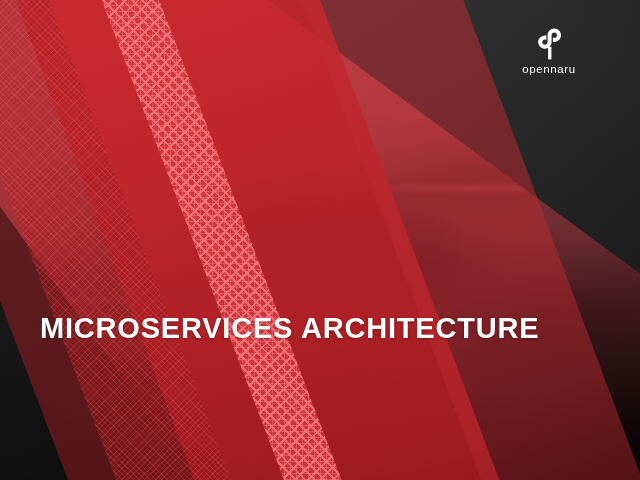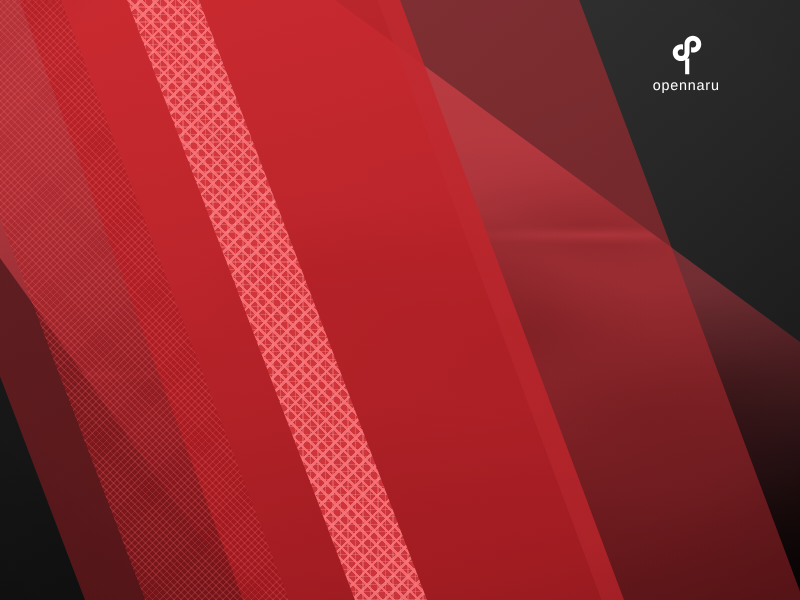--- a/index.html
+++ b/index.html
@@ -225,14 +225,15 @@
   <div class="vignette"></div>
 
   <div class="logo">
     <svg class="logo-mark" viewBox="0 0 30 32" aria-hidden="true">
       <path fill="#ffffff" d="M20.3 0.6 C16.6 0.6 13.6 3.6 13.6 7.3 L13.6 14.1 C13.6 15.6 12.4 16.8 10.9 16.8 C9.4 16.8 8.2 15.6 8.2 14.1 C8.2 12.6 9.4 11.4 10.9 11.4 C11.5 11.4 12.0 11.6 12.4 11.8 L12.4 7.6 C11.9 7.5 11.4 7.4 10.9 7.4 C7.2 7.4 4.2 10.4 4.2 14.1 C4.2 17.8 7.2 20.8 10.9 20.8 C14.6 20.8 17.6 17.8 17.6 14.1 L17.6 7.3 C17.6 5.8 18.8 4.6 20.3 4.6 C21.8 4.6 23.0 5.8 23.0 7.3 C23.0 8.8 21.8 10.0 20.3 10.0 C19.8 10.0 19.3 9.9 18.9 9.6 L18.9 13.8 C19.3 13.9 19.8 14.0 20.3 14.0 C24.0 14.0 27.0 11.0 27.0 7.3 C27.0 3.6 24.0 0.6 20.3 0.6 Z"></path>
       <path fill="#ffffff" d="M14.1 18.8 L14.1 31.4 L17.4 31.4 L17.4 18.8 Z"></path>
     </svg>
     <span class="logo-word">opennaru</span>
   </div>
 
+  <h1 class="title">MICROSERVICES ARCHITECTURE</h1>
 
 </div>
 
 </body></html>

